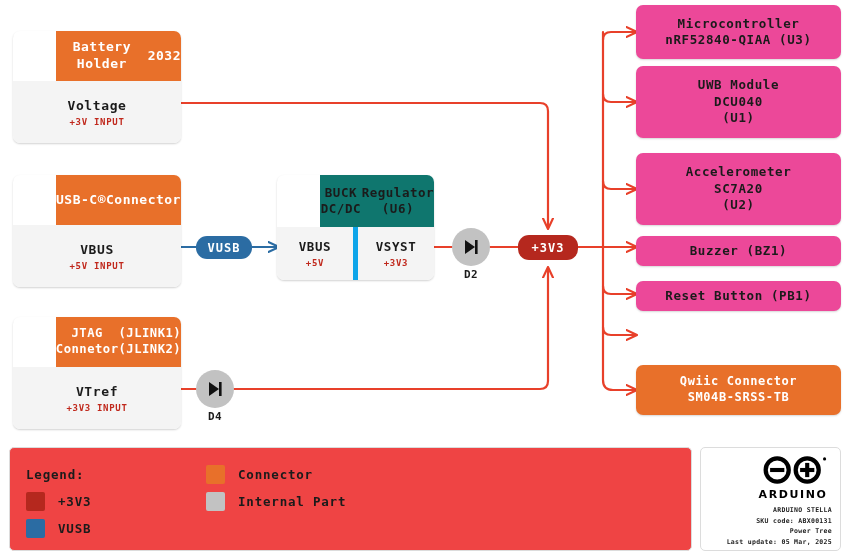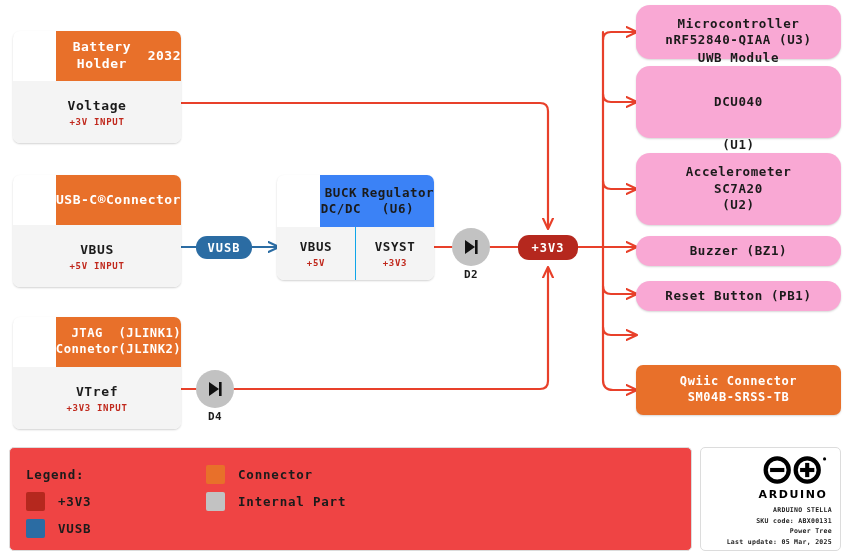--- a/index.html
+++ b/index.html
@@ -10,38 +10,38 @@
   }
   #canvas{position:absolute;inset:0;}
   svg.wires{position:absolute;left:0;top:0;width:850px;height:559px;pointer-events:none;}
 
   
   .blk{position:absolute;border-radius:7px;overflow:hidden;box-sizing:border-box;
        box-shadow:0 1px 2px rgba(0,0,0,.18);}
   .blk .hd{display:flex;flex-direction:row;align-items:center;justify-content:center;
            text-align:center;font-weight:700;letter-spacing:.5px;line-height:1.28;margin-left:43px;}
   .hd-orange{background:#e8702a;color:#ffffff;}
-  .hd-grey{background:#3b82f6;color:#1b1b1b;}
+  .hd-grey{background:#0f766e;color:#1b1b1b;}
   .body{background:#f4f4f4;display:flex;flex-direction:column;align-items:center;
         justify-content:center;text-align:center;}
   .rail{color:#1b1b1b;font-weight:700;letter-spacing:.6px;}
   .volt{color:#c0281c;font-weight:700;font-size:9px;letter-spacing:.7px;margin-top:4px;}
 
   
   .solid{position:absolute;border-radius:7px;display:flex;flex-direction:column;
          align-items:center;justify-content:center;text-align:center;
          font-weight:700;letter-spacing:.6px;line-height:1.32;box-sizing:border-box;
          box-shadow:0 1px 2px rgba(0,0,0,.16);}
-  .solid.grey{background:#f9a8d4;color:#1b1b1b;border-radius:14px;}
+  .solid.grey{background:#ec4899;color:#1b1b1b;}
   .solid.orange{background:#e8702a;color:#ffffff;}
 
   
   .cols{display:flex;height:100%;}
   .col{flex:1;display:flex;flex-direction:column;align-items:center;justify-content:center;}
-  .col+.col{border-left:1px solid #0ea5e9;}
+  .col+.col{border-left:5px solid #0ea5e9;}
 
   
   .badge{position:absolute;border-radius:11px;display:flex;align-items:center;
          justify-content:center;color:#fff;font-weight:700;letter-spacing:1px;
          font-size:12px;box-sizing:border-box;}
   .badge.vusb{background:#2b6ca3;}
   .badge.v3v3{background:#b5281e;}
 
   
   .diode{position:absolute;width:38px;height:38px;border-radius:50%;background:#c2c2c2;
@@ -192,21 +192,21 @@
   </div>
   <div class="dlabel" style="left:196px;top:410px;width:38px;">
     <span>D4</span>
   </div>
 
   <div class="solid grey" style="left:636px;top:5px;width:205px;height:54px;font-size:12.5px;">
     <span>Microcontroller</span>
     <span>nRF52840-QIAA (U3)</span>
   </div>
 
-  <div class="solid grey" style="left:636px;top:66px;width:205px;height:72px;font-size:12.5px;gap:27px;">
+  <div class="solid grey" style="left:636px;top:66px;width:205px;height:72px;font-size:12.5px;">
     <span>UWB Module</span>
     <span>DCU040</span>
     <span>(U1)</span>
   </div>
 
   <div class="solid grey" style="left:636px;top:153px;width:205px;height:72px;font-size:12.5px;">
     <span>Accelerometer</span>
     <span>SC7A20</span>
     <span>(U2)</span>
   </div>

